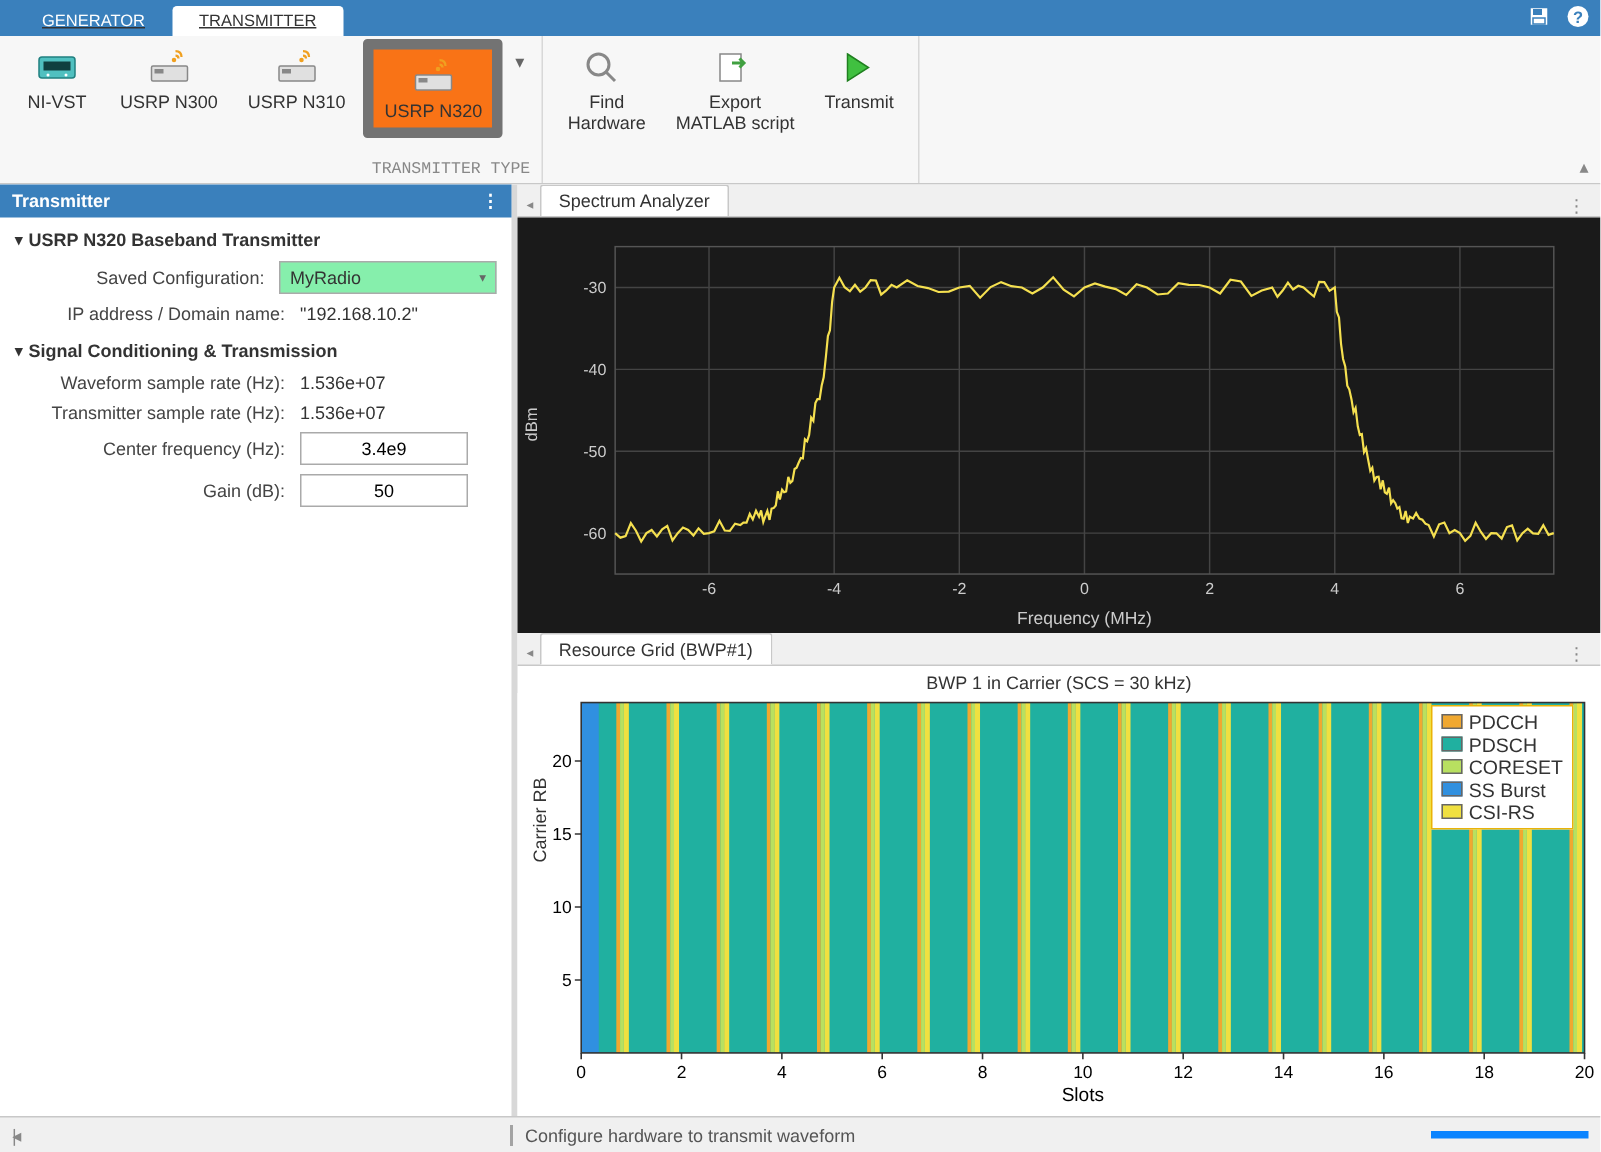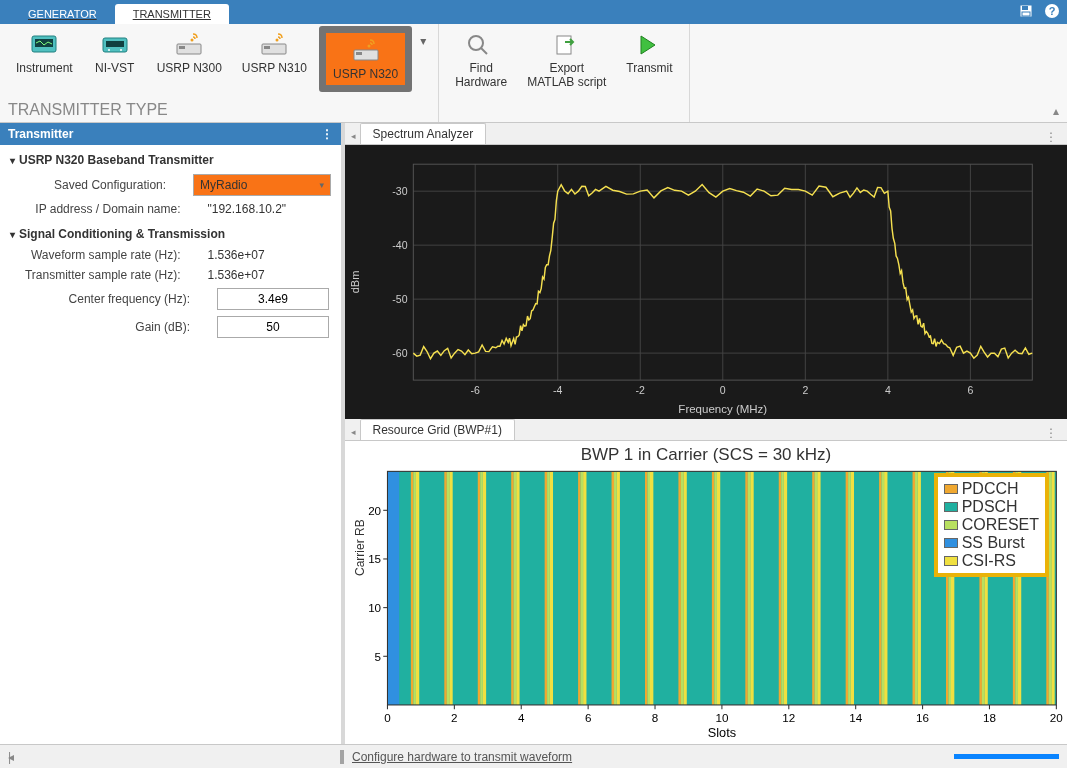--- a/index.html
+++ b/index.html
@@ -5,53 +5,53 @@
   * { box-sizing: border-box; margin: 0; padding: 0; font-family: "Segoe UI", Arial, sans-serif; }
   body { width: 1067px; height: 768px; background: #fff; overflow: hidden; font-size: 12px; color: #333; display:flex; flex-direction:column;}
   .tabs-bar { height: 24px; background: #3a80bc; display: flex; align-items: flex-end; padding-left:10px; position:relative;text-decoration:underline;}
   .tab { padding: 4px 18px; font-size: 11px; color: #fff; cursor:pointer; }
   .tab.active { background: #fff; color: #333; border-top-left-radius:3px; border-top-right-radius:3px;}
   .tabs-right { position:absolute; right:6px; top:2px; display:flex; gap:8px; align-items:center;}
   .tabs-right .ic { width:18px; height:18px; display:flex; align-items:center; justify-content:center;}
   .ribbon { height: 99px; border-bottom: 1px solid #c8c8c8; background: #f7f7f7; display:flex;}
   .ribbon-group { border-right: 1px solid #d8d8d8; padding: 2px 8px 0 8px; display:flex; flex-direction:column; }
   .ribbon-group-body { flex:1; display:flex; align-items:flex-start; gap:4px;}
-  .ribbon-group-label { text-align:left; font-size:16px; color:#888; padding-bottom:3px;}
+  .ribbon-group-label { text-align:right; font-size:11px; color:#888; padding-bottom:3px;font-family:Liberation Mono, monospace;}
   .rbtn { display:flex; flex-direction:column; align-items:center; justify-content:flex-start; padding:6px 8px 4px 8px; border-radius:3px; cursor:pointer; min-width:60px;}
   .rbtn.selected { background:#f97316; border:7px solid #737373; padding:5px 7px 3px 7px;align-items:center;}
   .rbtn .ic { width:32px; height:28px; margin-bottom:2px;}
   .rbtn span.lbl { font-size:12px; color:#333; text-align:center; line-height:1.15;}
   .dd-arrow { display:flex; align-items:center; justify-content:center; width:14px; cursor:pointer; color:#666; padding-top:8px;}
   .arrow-collapse { width:22px; display:flex; align-items:flex-end; justify-content:center; color:#888; padding-bottom:4px; cursor:pointer; margin-left:auto;}
   .main { flex:1; display:flex; min-height:0;}
   .left-panel { width:345px; border-right: 4px solid #d8d8d8; background:#fff; display:flex; flex-direction:column;}
   .panel-title { background:#3a80bc; color:#fff; padding:4px 8px; font-weight:bold; display:flex; justify-content:space-between; align-items:center;}
   .panel-title .dots { cursor:pointer;}
   .section-hdr { padding:8px 4px 4px 10px; font-weight:bold; color:#333; display:flex; align-items:center; gap:4px; cursor:pointer;}
   .section-hdr::before { content:"▾"; font-size:10px;}
-  .form-row { display:flex; align-items:center; padding:3px 10px 3px 0;gap:17px;}
+  .form-row { display:flex; align-items:center; padding:3px 10px 3px 0;}
   .form-row .lbl { width:200px; text-align:right; padding-right:10px; color:#444;}
   .form-row .val { width:130px;}
   .txtin { width:112px; height:22px; border:1px solid #aaa; padding:0 6px; font-size:12px;text-align:center;}
-  .selbox { width:154px; height:22px; border:1px solid #aaa; background:#f97316; padding:0 18px 0 6px; font-size:12px; position:relative; display:flex; align-items:center; cursor:pointer;}
+  .selbox { width:154px; height:22px; border:1px solid #aaa; background:#86efac; padding:0 18px 0 6px; font-size:12px; position:relative; display:flex; align-items:center; cursor:pointer;}
   .selbox::after { content:"▾"; position:absolute; right:6px; font-size:9px; color:#666;}
   .right-panel { flex:1; display:flex; flex-direction:column; min-width:0;}
   .subtabs { height:22px; border-bottom:1px solid #c8c8c8; display:flex; align-items:flex-end; padding-left:6px; background:#f0f0f0;}
   .subtab { padding:3px 12px; border:1px solid #c8c8c8; border-bottom:none; background:#fff; font-size:12px; margin-right:4px; cursor:pointer; border-top-left-radius:2px; border-top-right-radius:2px;}
   .subtabs::before { content:"◂"; font-size:9px; color:#888; padding:0 4px 3px 0;}
   .more-dots { margin-left:auto; padding:0 10px; color:#888; cursor:pointer;}
   .chart-area { flex:1; min-height:0;}
   .spectrum { height:285px; background:#1a1a1a; position:relative; display:flex;}
   .spec-ylabel { width:20px; display:flex; align-items:center; justify-content:center; color:#ccc; font-size:11px;}
   .spec-ylabel span { transform:rotate(-90deg); white-space:nowrap;}
-  .grid-title { padding:4px 0 0 0; text-align:center; font-size:17px;}
+  .grid-title { padding:4px 0 0 0; text-align:center; font-size:12px;}
   .resource { flex:1; background:#fff; display:flex; padding:0 10px 6px 40px; position:relative; min-height:0;}
   .res-ylabel { position:absolute; left:8px; top:40%; transform:rotate(-90deg); transform-origin:left top; font-size:12px;}
   .res-svg { position:absolute; inset:0;}
-  .legend { position:absolute; right:18px; top:8px; background:#fff; border:4px solid #eab308; padding:3px 6px; font-size:16px;}
+  .legend { position:absolute; right:18px; top:8px; background:#fff; border:1px solid #eab308; padding:3px 6px; font-size:13px;}
   .legend div { display:flex; align-items:center; gap:4px;}
   .legend .sw { width:14px; height:10px;}
   .status-bar { height:24px; border-top:1px solid #c8c8c8; background:#f0f0f0; display:flex; align-items:center; padding:0 8px; font-size:12px; color:#555;}
   .status-left { width:332px; display:flex; align-items:center;}
   .status-left::before { content:"|◂"; letter-spacing:-3px; color:#888; font-size:12px;}
   .status-right { margin-left:auto; width:105px; height:5px; background:#0a84ff;}
 </style>
 </head>
 <body>
 
@@ -71,28 +71,20 @@
           <circle cx="8" cy="8" r="7" fill="#fff"></circle>
           <text x="8" y="12" text-anchor="middle" font-size="11" fill="#3a80bc" font-weight="bold">?</text>
         </svg>
       </div>
   </div>
 </div>
 
 <div class="ribbon">
   <div class="ribbon-group">
     <div class="ribbon-group-body">
-      <div class="rbtn">
-        <div class="ic"><svg width="32" height="26" viewBox="0 0 32 26">
-              <rect x="4" y="4" width="24" height="16" rx="2" fill="#50c0c0" stroke="#208080"></rect>
-              <rect x="7" y="7" width="18" height="8" fill="#104040"></rect>
-              <path d="M8 11 L12 9 L16 13 L20 10 L24 12" stroke="#80ff80" fill="none"></path>
-            </svg></div>
-        <span class="lbl">Instrument</span>
-      </div>
       <div class="rbtn">
         <div class="ic"><svg width="32" height="26" viewBox="0 0 32 26">
               <rect x="4" y="6" width="24" height="14" rx="2" fill="#50c0c0" stroke="#208080"></rect>
               <rect x="7" y="9" width="18" height="6" fill="#104040"></rect>
               <circle cx="10" cy="18" r="1" fill="#fff"></circle>
               <circle cx="22" cy="18" r="1" fill="#fff"></circle>
             </svg></div>
         <span class="lbl">NI-VST</span>
       </div>
       <div class="rbtn">
@@ -350,15 +342,15 @@
             <span class="sw" style="background:#f0e040;border:1px solid #666;"></span>
             <span>CSI-RS</span>
           </div>
         </div>
     </div>
   </div>
 </div>
 
 <div class="status-bar">
   <div class="status-left"></div>
-  <span style="border-left:4px solid #a3a3a3; padding-left:8px;text-decoration:underline;">Configure hardware to transmit waveform</span>
+  <span style="border-left:2px solid #a3a3a3; padding-left:8px;">Configure hardware to transmit waveform</span>
   <div class="status-right"></div>
 </div>
 
 </body></html>

